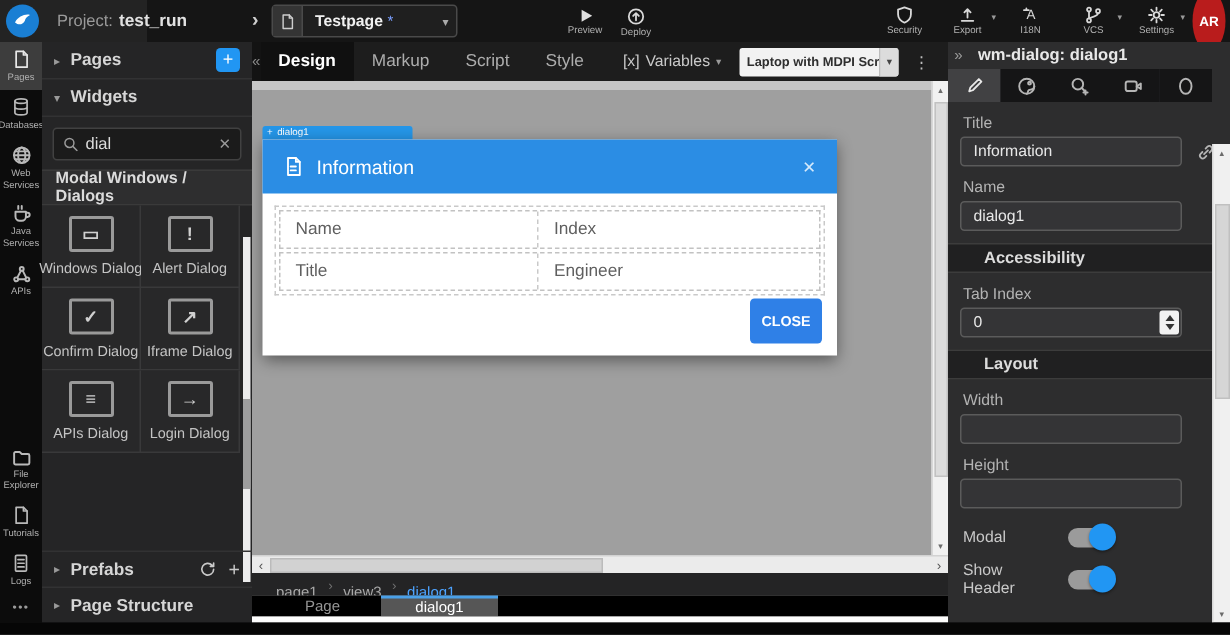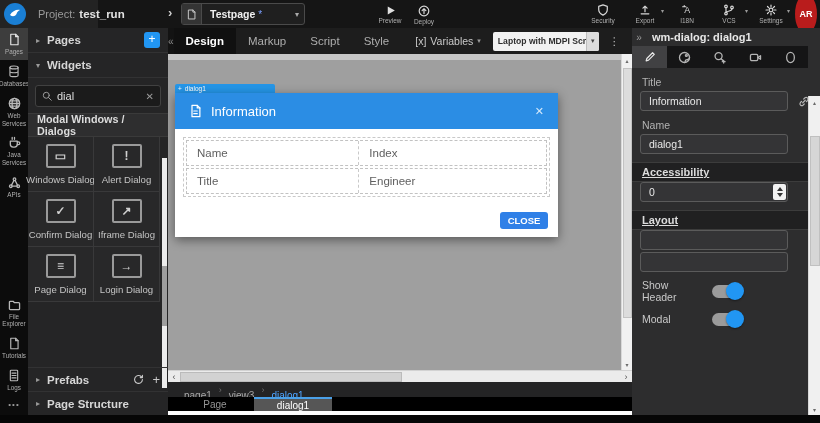--- a/index.html
+++ b/index.html
@@ -111,21 +111,21 @@
   .dlg-head .ttl{ color:#fff; font-size:13px; margin-left:9px; }
   .dlg-close{ margin-left:auto; color:#d4e9fb; font-size:11px; }
   .dlg-body{ padding:8px; }
   .dlg-grid{ border:1px dashed #c9c9c9; padding:2px; }
   .dlg-row{ height:26px; border:1px dashed #c2c2c2; display:flex; align-items:center; }
   .dlg-row + .dlg-row{ margin-top:2px; }
   .dlg-cell{ font-size:11.5px; color:#5f5f5f; padding-left:10px; }
   .dlg-cell.label{ width:48%; border-right:1px dashed #c9c9c9; height:100%; display:flex; align-items:center; }
   .dlg-cell.value{ flex:1; }
   .dlg-footer{ position:absolute; right:10px; bottom:8px; }
-  .close-btn{ width:48px; height:17px; background:#2f80e7; border-radius:3px; color:#fff;
+  .close-btn{ width:48px; height:30px; background:#2f80e7; border-radius:3px; color:#fff;
               font-size:9.5px; font-weight:bold; display:flex; align-items:center; justify-content:center; }
 
   .hscroll{ position:absolute; left:0; top:342px; width:464px; height:12px; background:#ebebeb;
             border-top:1px solid #d2d2d2; }
   .hscroll .arr{ position:absolute; top:0; width:12px; height:12px; display:flex; align-items:center;
                  justify-content:center; color:#555; font-size:9px; }
   .hthumb{ position:absolute; left:12px; top:1px; width:222px; height:10px; background:#d2d2d2; border:1px solid #bbb; }
 
   .crumbbar{ position:absolute; left:0; top:354px; width:464px; height:15px; background:#242425;
              display:flex; align-items:center; padding-left:16px; font-size:10px; gap:7px; }
@@ -151,22 +151,22 @@
               display:flex; align-items:center; padding:0 6px; color:#8b8b8b; }
   .rp-search input{ flex:1; background:transparent; border:none; outline:none; color:#bbb; font-size:10px;
                     margin-left:5px; width:80px; font-family:inherit; }
   .rp-search input::placeholder{ color:#8b8b8b; }
   .fld-label{ margin:8px 10px 3px; color:#b3b3b3; font-size:10.5px; }
   .fld-wrap{ display:flex; align-items:center; margin:0 10px 2px 8px; }
   .fld-input{ width:148px; height:20px; background:#343436; border:1px solid #5b5b5b; border-radius:3px;
               color:#e8e8e8; font-size:10.5px; padding:0 8px; outline:none; font-family:inherit; }
   .bind-ic{ margin-left:10px; color:#b5b5b5; }
   .rp-section{ margin-top:8px; height:20px; background:#202021; border-top:1px solid #3c3c3c;
-               border-bottom:1px solid #3c3c3c; display:flex; align-items:center; padding-left:10px;
-               color:#dcdcdc; font-size:11px; font-weight:bold;text-decoration:underline; }
+               border-bottom:1px solid #3c3c3c; display:flex; align-items:center; padding-left:24px;
+               color:#dcdcdc; font-size:11px; font-weight:bold; }
   .spin-wrap{ position:relative; width:148px; margin-left:8px; }
   .spin-wrap .fld-input{ width:148px; }
   .stepper{ position:absolute; right:2px; top:2px; width:13px; height:16px; background:#f2f2f2;
             border-radius:2px; display:flex; flex-direction:column; align-items:center; justify-content:center; }
   .stepper .t-up{ width:0; height:0; border-left:3px solid transparent; border-right:3px solid transparent;
                   border-bottom:4px solid #333; margin-bottom:2px; }
   .stepper .t-dn{ width:0; height:0; border-left:3px solid transparent; border-right:3px solid transparent;
                   border-top:4px solid #333; }
   .toggle-row{ display:flex; align-items:center; margin:10px 10px 0; height:18px; }
   .toggle-row .tlabel{ width:62px; color:#c9c9c9; font-size:10.5px; }
@@ -370,21 +370,21 @@
       <div class="wcell">
         <div class="wicon">
             <span>↗</span>
           </div>
         <div class="wlabel">Iframe Dialog</div>
       </div>
       <div class="wcell">
         <div class="wicon">
             <span>≡</span>
           </div>
-        <div class="wlabel">Page Dialog</div>
+        <div class="wlabel">APIs Dialog</div>
       </div>
       <div class="wcell">
         <div class="wicon">
             <span>→</span>
           </div>
         <div class="wlabel">Login Dialog</div>
       </div>
     </div>
     <div class="lp-scroll">
       <div class="lp-thumb"></div>
@@ -542,48 +542,51 @@
       <svg class="bind-ic" width="13" height="13" viewBox="0 0 14 14">
           <path d="M5.5 8.5l3-3M4.2 6.8L2.8 8.2a2.2 2.2 0 003.1 3.1l1.4-1.4M9.8 7.2l1.4-1.4a2.2 2.2 0 00-3.1-3.1L6.7 4.1"></path>
         </svg>
     </div>
     <div class="fld-label">Name</div>
     <div class="fld-wrap">
       <input class="fld-input" value="dialog1" style="">
     </div>
 
     <div class="rp-section">Accessibility</div>
+    <div class="fld-label">Tab Index</div>
     <div class="spin-wrap">
       <input class="fld-input" value="0" style="">
       <div class="stepper">
         <div class="t-up"></div>
         <div class="t-dn"></div>
       </div>
     </div>
 
     <div class="rp-section">Layout</div>
+    <div class="fld-label">Width</div>
     <div class="fld-wrap">
       <input class="fld-input" value="" style="">
     </div>
+    <div class="fld-label">Height</div>
     <div class="fld-wrap">
       <input class="fld-input" value="" style="">
     </div>
 
+    <div class="toggle-row">
+      <span class="tlabel">Modal</span>
+      <div class="toggle on">
+        <div class="knob"></div>
+      </div>
+    </div>
     <div class="toggle-row">
       <span class="tlabel">Show Header</span>
       <div class="toggle on">
         <div class="knob"></div>
       </div>
     </div>
-    <div class="toggle-row">
-      <span class="tlabel">Modal</span>
-      <div class="toggle on">
-        <div class="knob"></div>
-      </div>
-    </div>
 
     <div class="rp-scroll">
       <div class="arr">▴</div>
       <div class="rp-thumb"></div>
       <div class="arr bottom">▾</div>
     </div>
   </div>
 
   <div class="bottombar"></div>
 </div>

